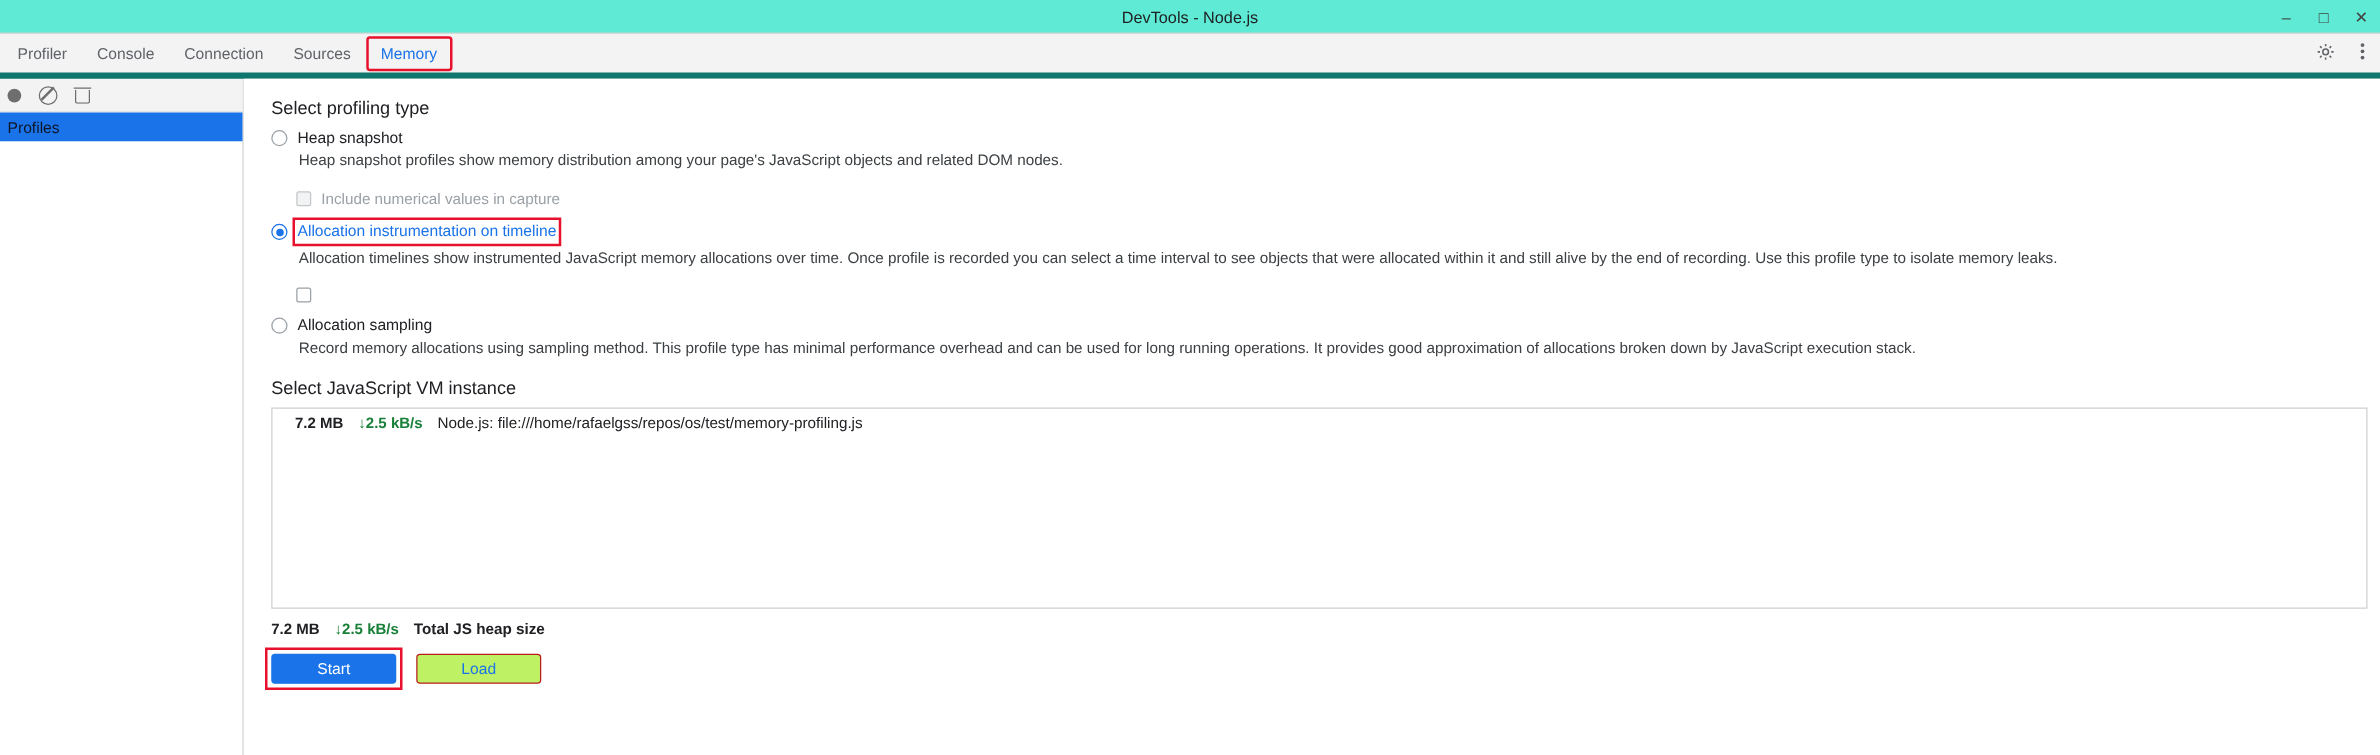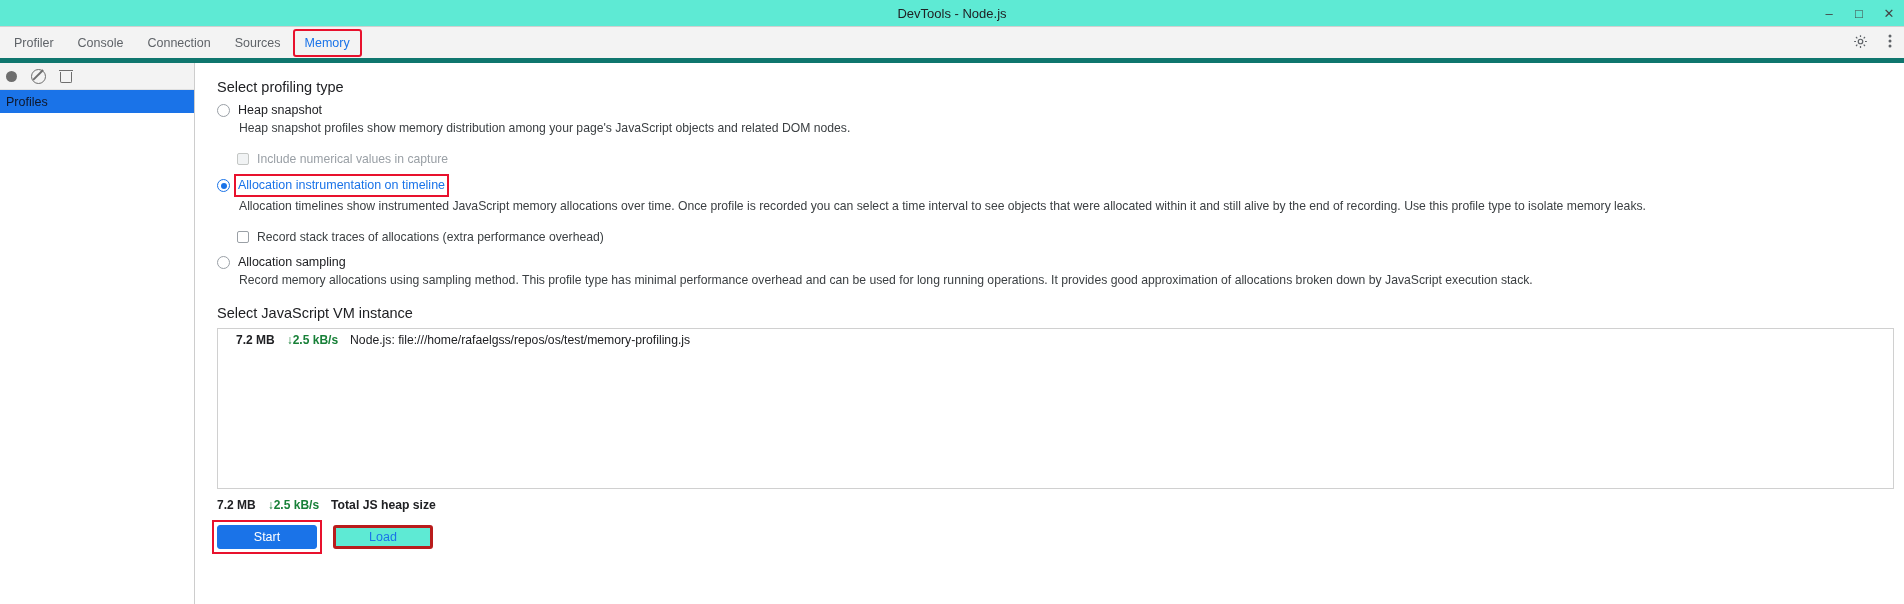--- a/index.html
+++ b/index.html
@@ -323,23 +323,23 @@
     justify-content: center;
     box-sizing: border-box;
     padding: 0 14px;
   }
   .btn-primary {
     background: #1a73e8;
     color: #ffffff;
     border: 1px solid #1a73e8;
   }
   .btn-secondary {
-    background: #5eead4;
+    background: #bef264;
     color: #1a73e8;
-    border: 3px solid #b91c1c;
+    border: 1px solid #b91c1c;
   }
   .btn-wrap.hl {
     outline: 2px solid #e8112d;
     outline-offset: 3px;
     display: inline-block;
   }
 </style>
 </head>
 <body>
 
@@ -403,21 +403,20 @@
       <span class="sub-label disabled">Include numerical values in capture</span>
     </div>
 
     <div class="opt-row" style="margin-top:12px;">
       <span class="radio checked"></span>
       <span class="opt-label selected opt-label-box hl-box">Allocation instrumentation on timeline</span>
     </div>
     <div class="opt-desc" style="margin-top:6px;">Allocation timelines show instrumented JavaScript memory allocations over time. Once profile is recorded you can select a time interval to see objects that were allocated within it and still alive by the end of recording. Use this profile type to isolate memory leaks.</div>
     <div class="sub-row">
       <span class="checkbox"></span>
-      <span class="sub-label">Record stack traces of allocations (extra performance overhead)</span>
     </div>
 
     <div class="opt-row" style="margin-top:11px;">
       <span class="radio"></span>
       <span class="opt-label opt-label-box">Allocation sampling</span>
     </div>
     <div class="opt-desc">Record memory allocations using sampling method. This profile type has minimal performance overhead and can be used for long running operations. It provides good approximation of allocations broken down by JavaScript execution stack.</div>
 
     <div class="vm-title">Select JavaScript VM instance</div>
     <div class="vm-list">

